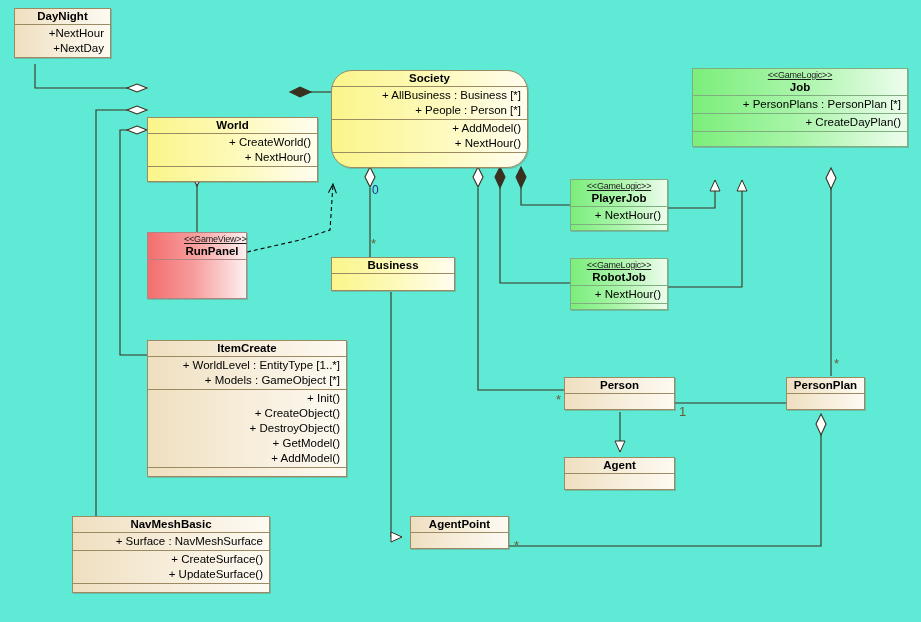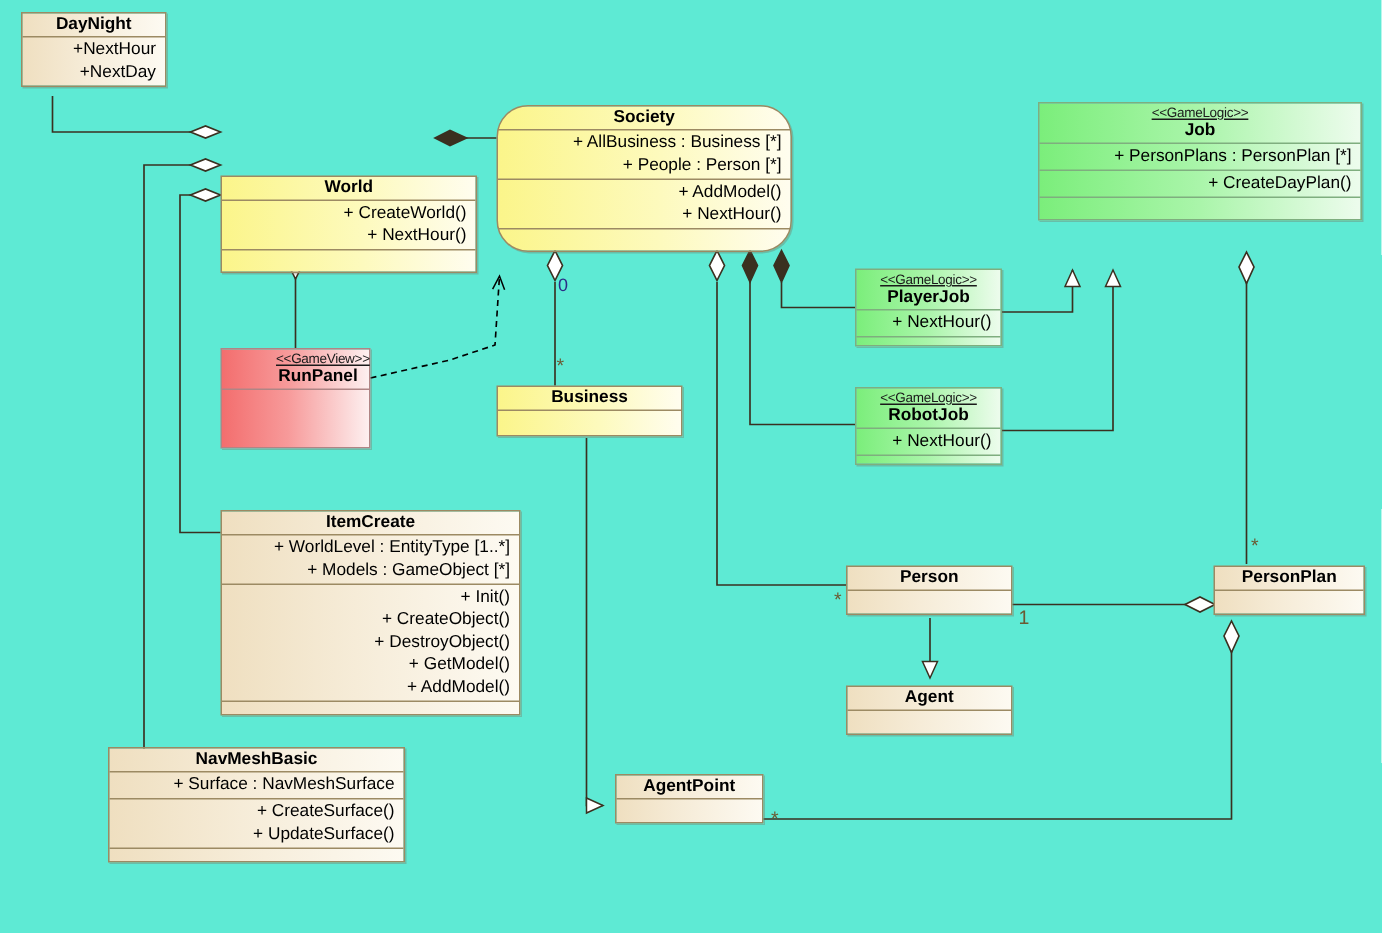--- a/index.html
+++ b/index.html
@@ -202,21 +202,21 @@
     <div class="row mem">
       <div>+ Init()</div>
       <div>+ CreateObject()</div>
       <div>+ DestroyObject()</div>
       <div>+ GetModel()</div>
       <div>+ AddModel()</div>
     </div>
     <div class="row empty" style="height:8px"></div>
   </div>
 
-  <div class="cls tan" style="left:72px;top:498px;width:198px;">
+  <div class="cls tan" style="left:72px;top:516px;width:198px;">
     <div class="row hdr">NavMeshBasic</div>
     <div class="row mem">
       <div>+ Surface : NavMeshSurface</div>
     </div>
     <div class="row mem">
       <div>+ CreateSurface()</div>
       <div>+ UpdateSurface()</div>
     </div>
     <div class="row empty" style="height:8px"></div>
   </div>
@@ -224,21 +224,21 @@
   <div class="cls tan" style="left:564px;top:377px;width:111px;">
     <div class="row hdr">Person</div>
     <div class="row empty" style="height:15px"></div>
   </div>
 
   <div class="cls tan" style="left:564px;top:457px;width:111px;">
     <div class="row hdr">Agent</div>
     <div class="row empty" style="height:15px"></div>
   </div>
 
-  <div class="cls tan" style="left:809px;top:377px;width:101px;">
+  <div class="cls tan" style="left:786px;top:377px;width:79px;">
     <div class="row hdr">PersonPlan</div>
     <div class="row empty" style="height:15px"></div>
   </div>
 
   <div class="cls tan" style="left:410px;top:516px;width:99px;">
     <div class="row hdr">AgentPoint</div>
     <div class="row empty" style="height:15px"></div>
   </div>
 
   <div class="mlabel zero" style="left:372px;top:183px;">0</div>

